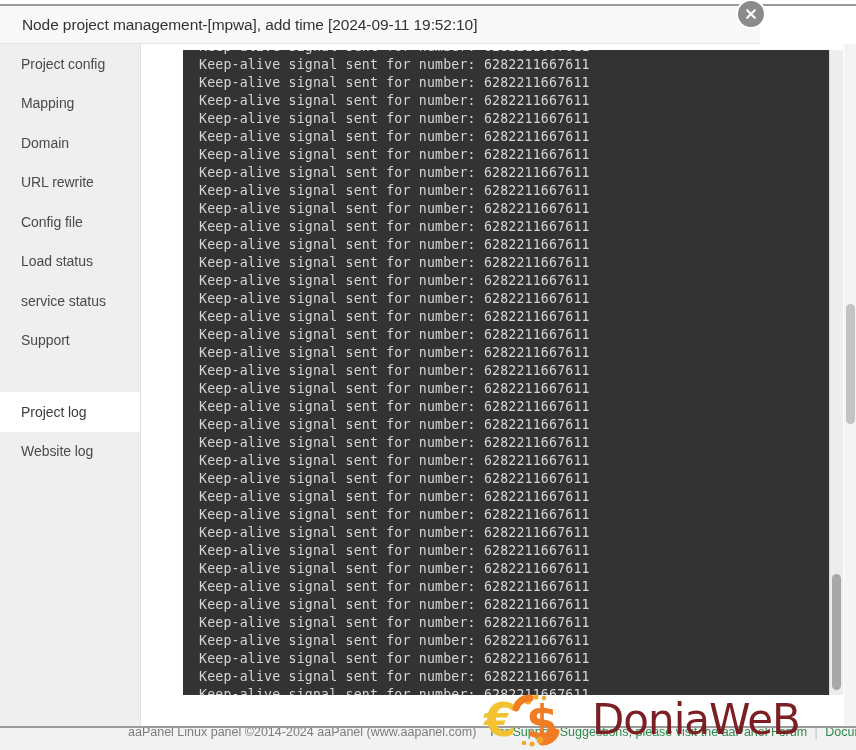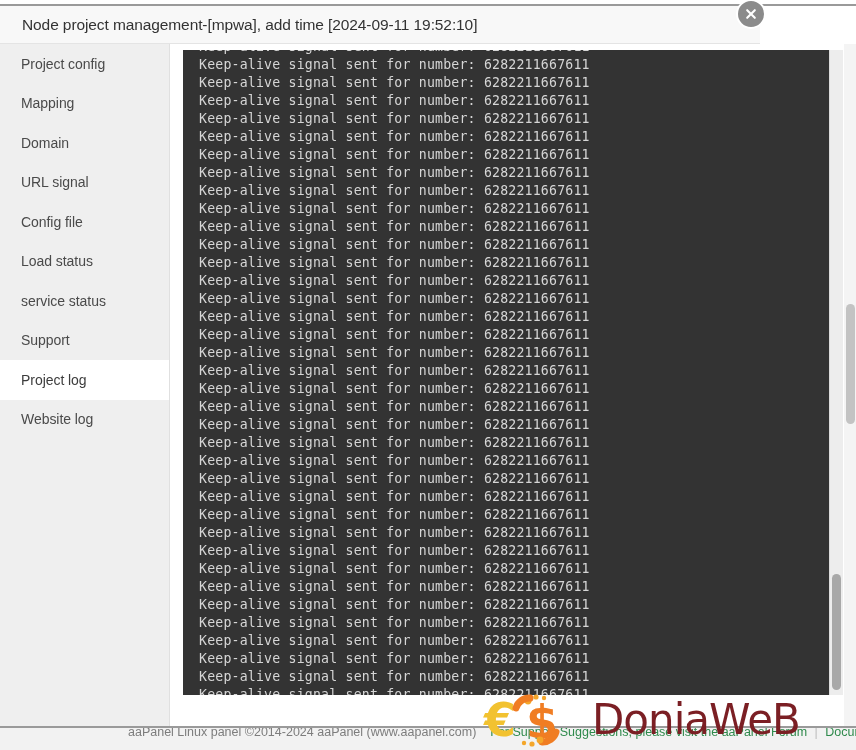--- a/index.html
+++ b/index.html
@@ -70,39 +70,40 @@
     top: 44px; left: 0;
     width: 856px;
     height: 682px;
     background: #ffffff;
   }
 
   
   .sidebar {
     position: absolute;
     top: 0; left: 0;
-    width: 170px;
+    width: 141px;
     height: 682px;
     background: #efefef;
     border-right: 1px solid #e0e0e0;
   }
   .side-item {
     height: 39.5px;
     display: flex;
     align-items: center;
     padding-left: 21px;
     font-size: 14px;
     color: #4a4a4a;
     cursor: pointer;
     white-space: nowrap;
     letter-spacing: -0.05px;
   }
   .side-item.active {
     background: #ffffff;
     color: #3c3c3c;
+    margin-top: 32px;
   }
 
   
   .log-wrap {
     position: absolute;
     top: 0; left: 170px;
     width: 686px;
     height: 682px;
     background: #ffffff;
     padding: 6px 13px 0 13px;
@@ -231,21 +232,21 @@
         <div class="side-item">
           <span>Project config</span>
         </div>
         <div class="side-item">
           <span>Mapping</span>
         </div>
         <div class="side-item">
           <span>Domain</span>
         </div>
         <div class="side-item">
-          <span>URL signal</span>
+          <span>URL rewrite</span>
         </div>
         <div class="side-item">
           <span>Config file</span>
         </div>
         <div class="side-item">
           <span>Load status</span>
         </div>
         <div class="side-item">
           <span>service status</span>
         </div>

